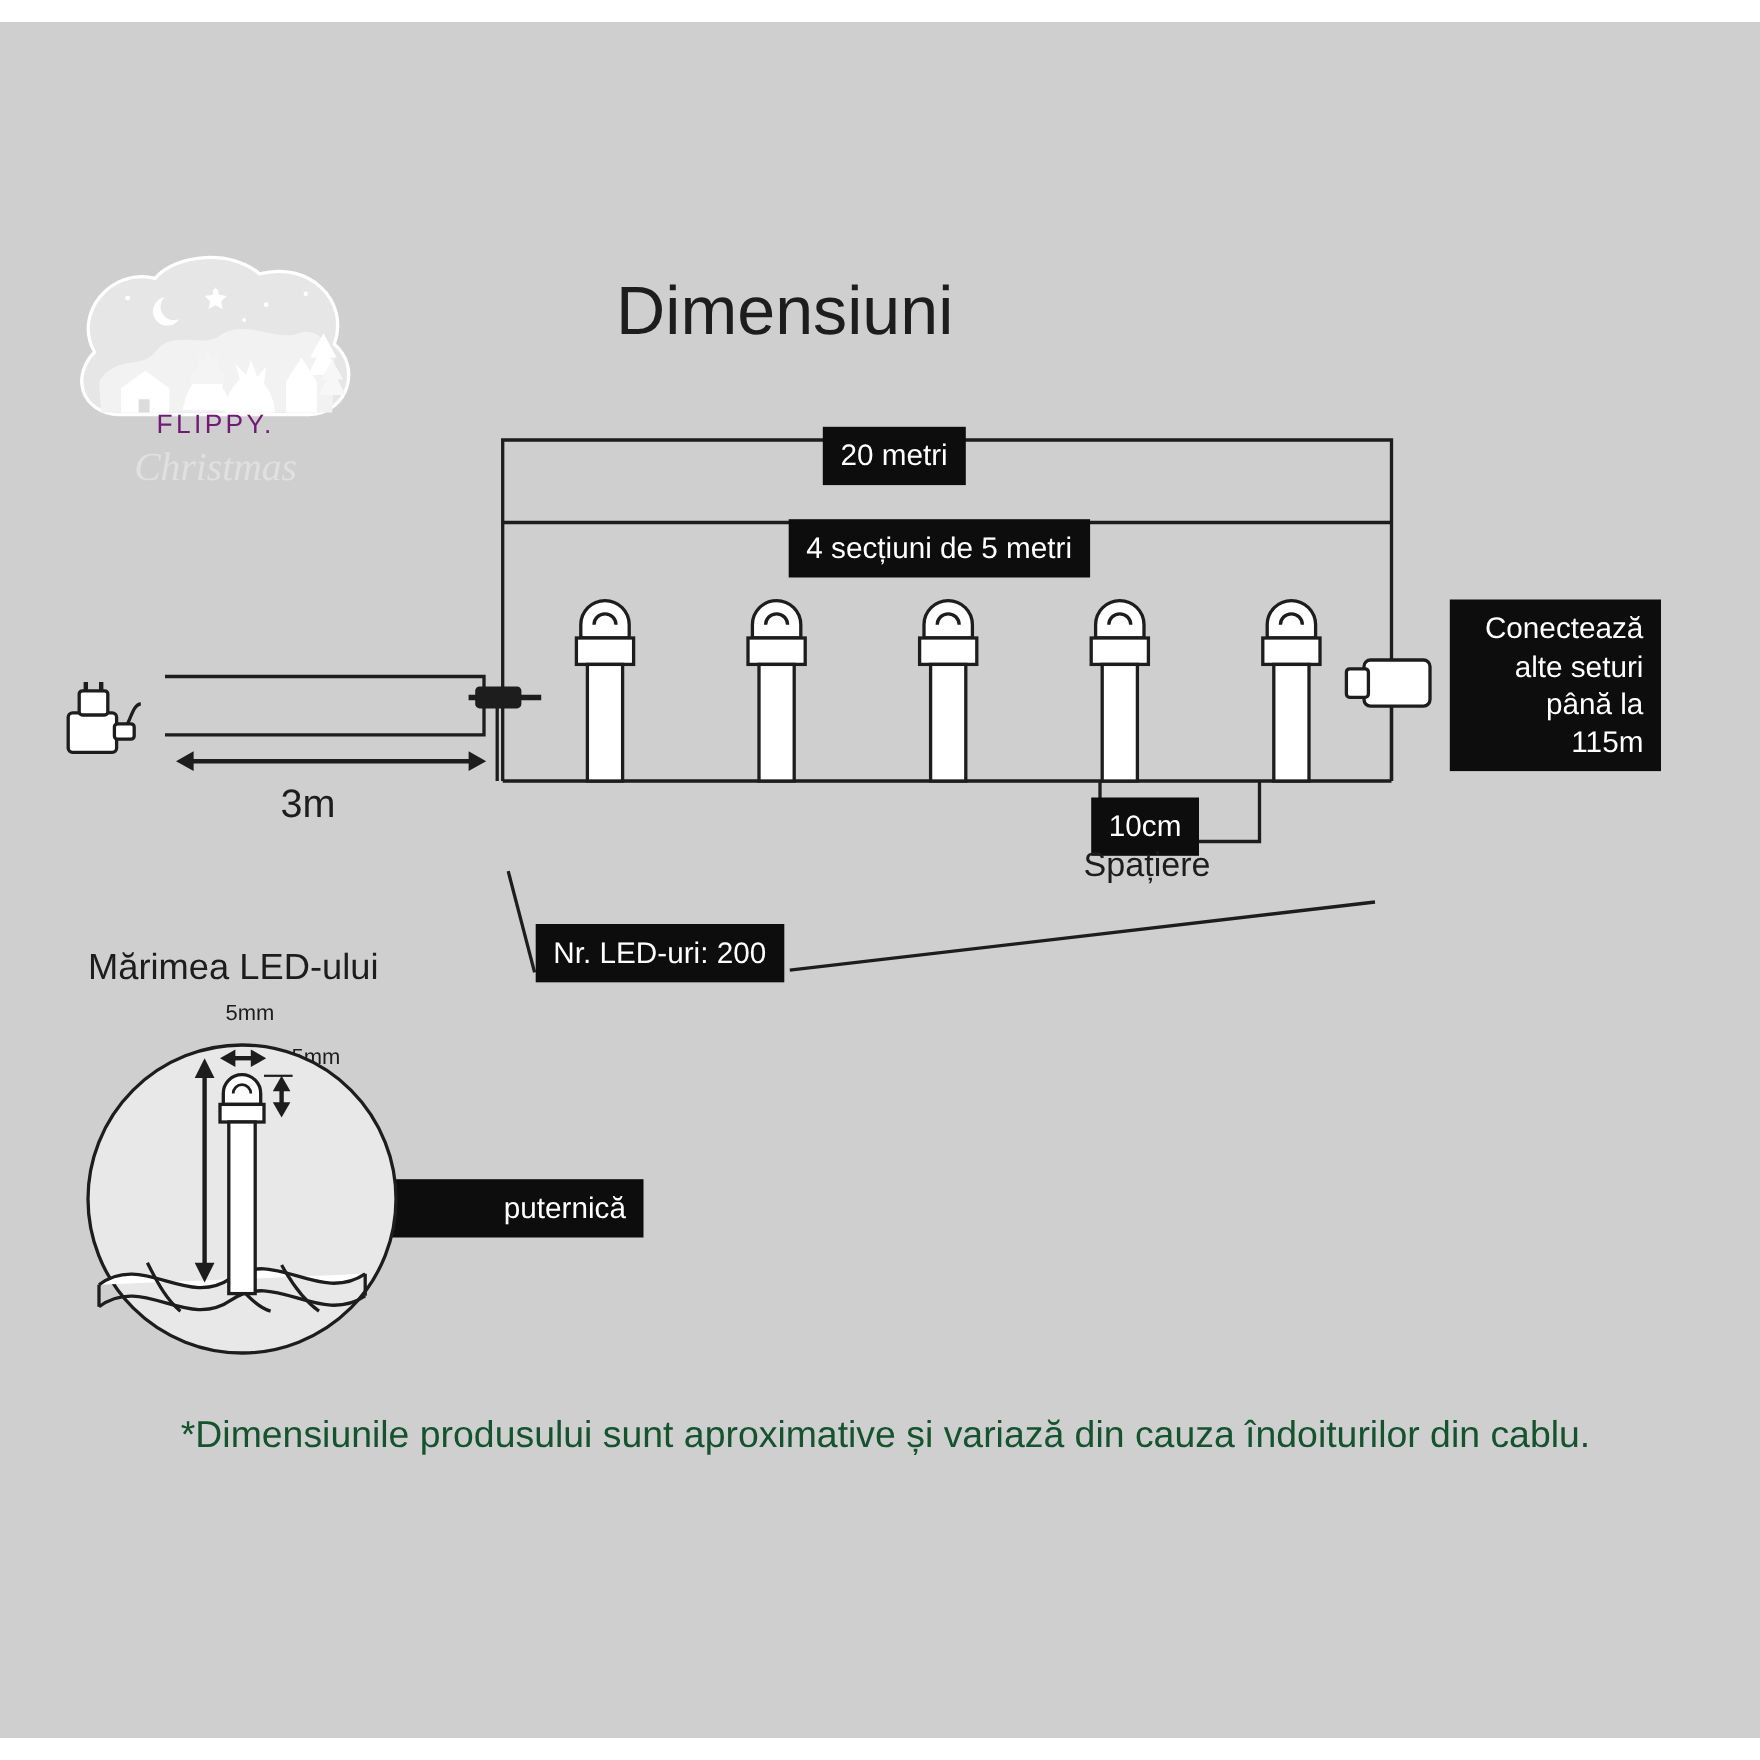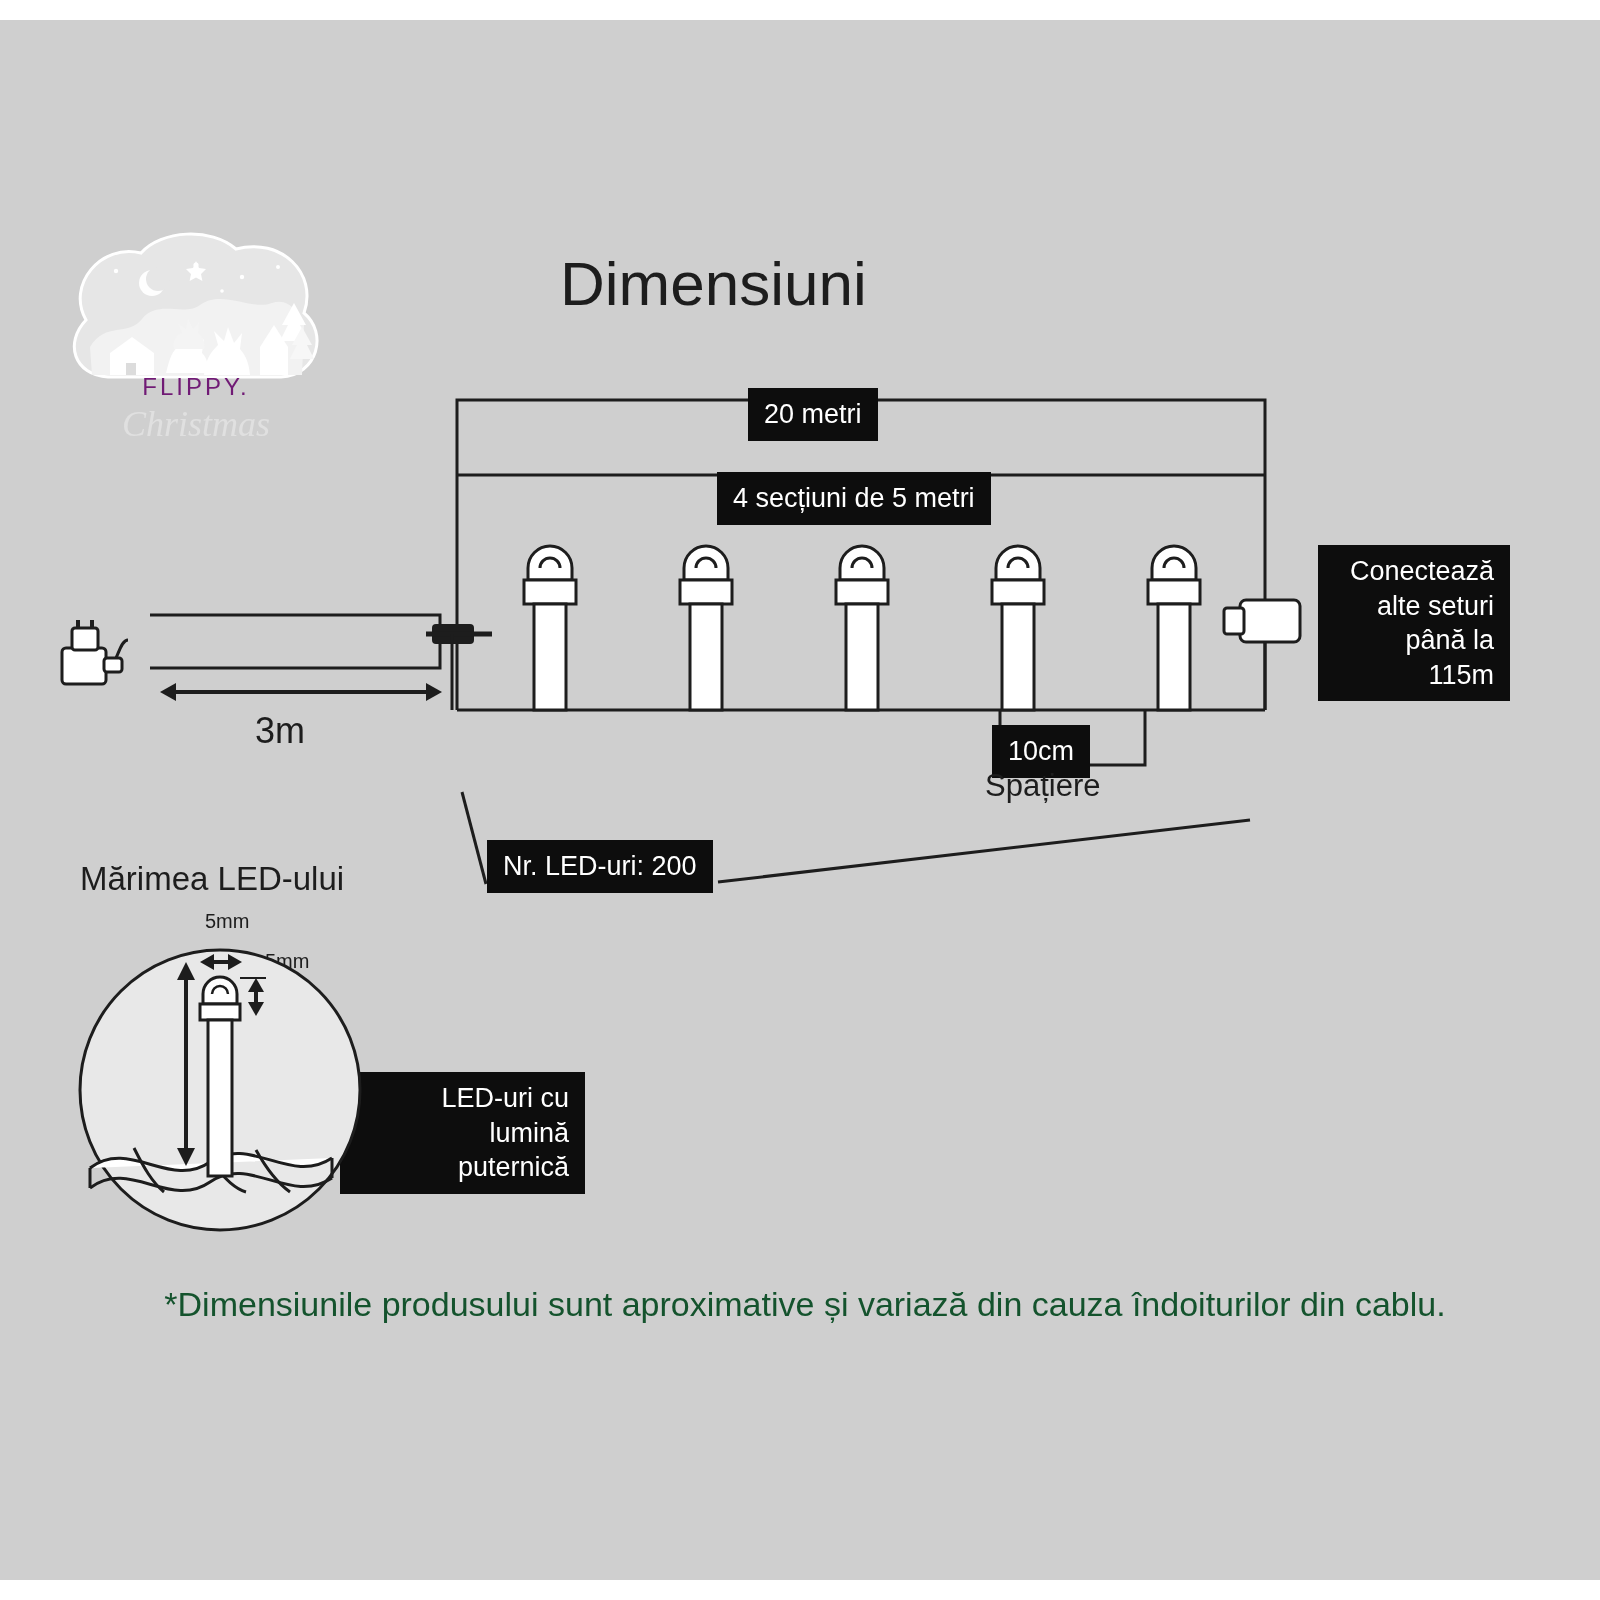--- a/index.html
+++ b/index.html
@@ -240,21 +240,20 @@
       <div>Conectează</div>
       <div>alte seturi</div>
       <div>până la 115m</div>
     </div>
 
     <div class="tag" style="left:992px; top:705px;">10cm</div>
 
     <div class="tag" style="left:487px; top:820px;">Nr. LED-uri: 200</div>
 
     <div class="tag multi" style="left:340px; top:1052px; width:245px;">
-      <div>LED-uri cu lumină</div>
       <div>puternică</div>
     </div>
 
     <div class="plain t-3m">3m</div>
     <div class="plain t-spatiere">Spațiere</div>
     <div class="plain t-marimea">Mărimea LED-ului</div>
     <div class="plain t-5mm-a">5mm</div>
     <div class="plain t-5mm-b">5mm</div>
     <div class="plain t-30mm">30mm</div>
 

